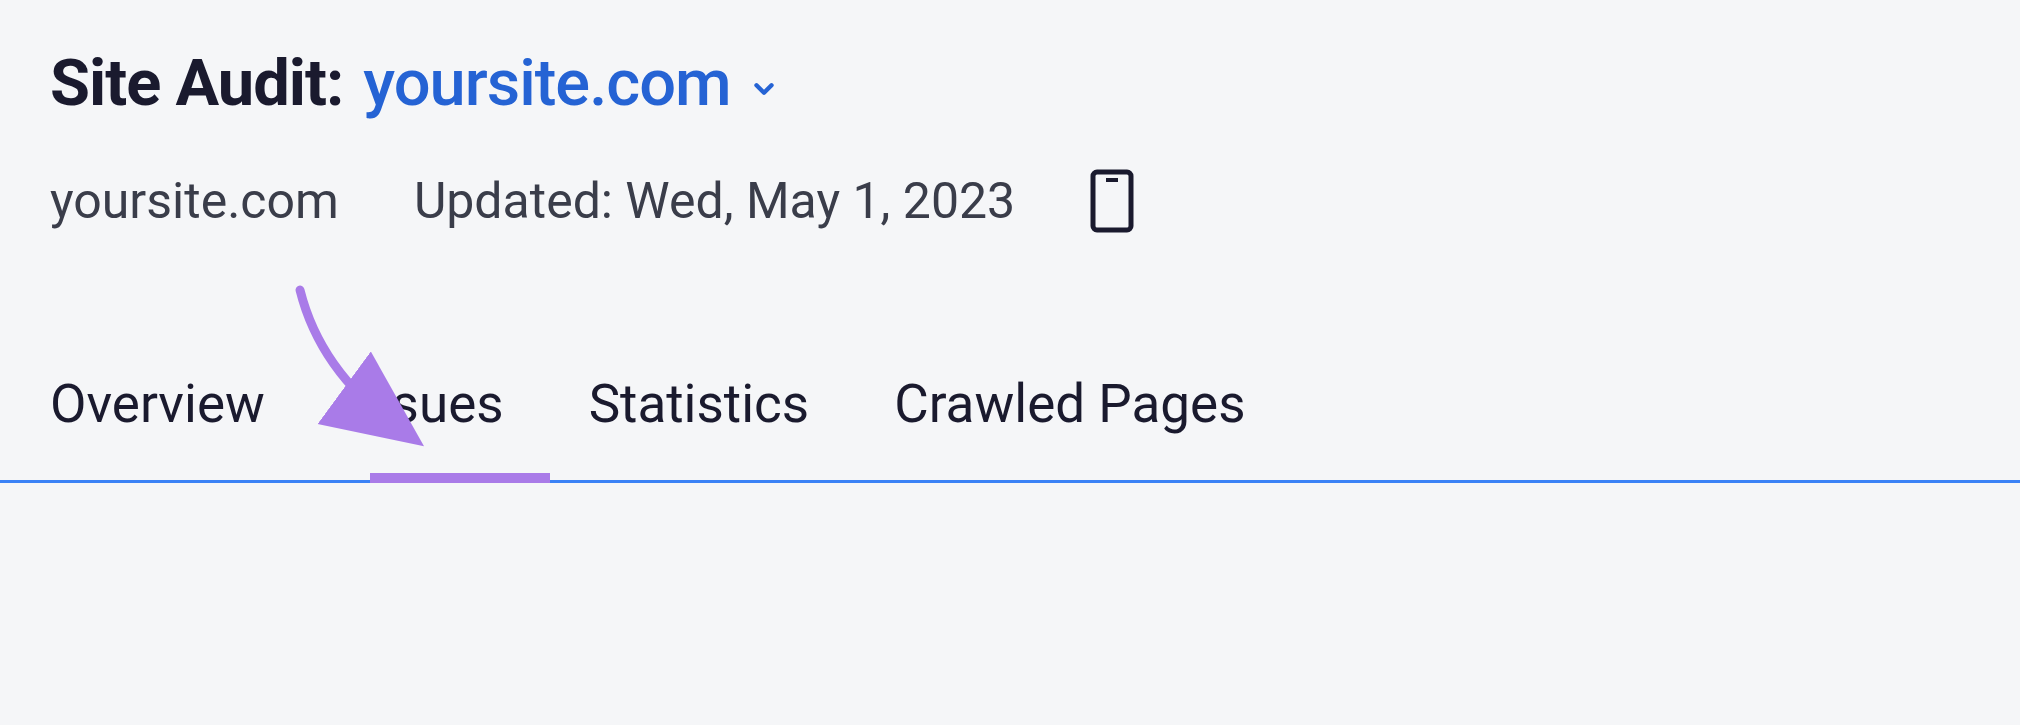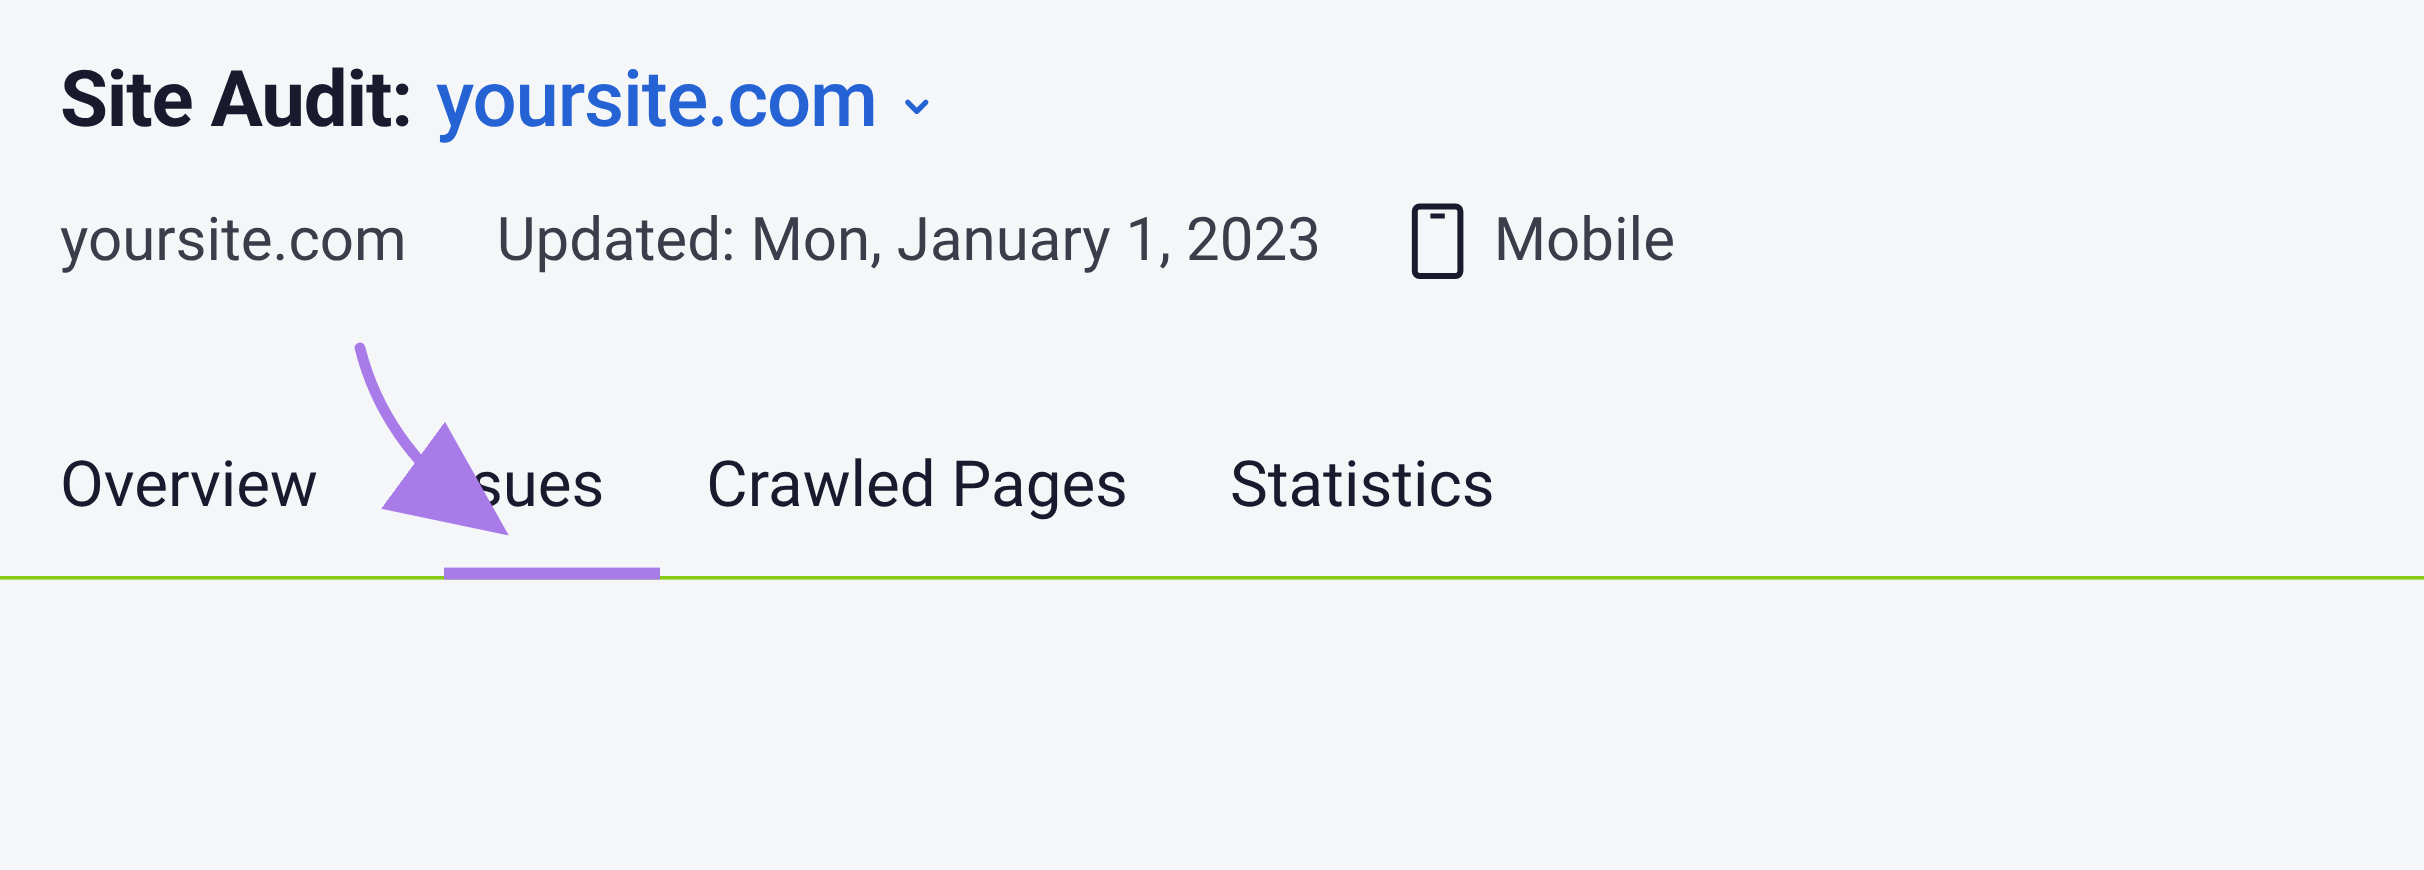--- a/index.html
+++ b/index.html
@@ -68,21 +68,21 @@
     }
     .mobile-icon {
       width: 44px;
       height: 64px;
     }
     .tabs-row {
       display: flex;
       align-items: center;
       gap: 85px;
       padding: 0 50px;
-      border-bottom: 3px solid #84cc16;
+      border-bottom: 3px solid #3b82f6;
       position: relative;
     }
     .tab {
       font-size: 53px;
       color: #1a1a2e;
       font-weight: 400;
       padding-bottom: 45px;
       cursor: pointer;
       position: relative;
     }
@@ -112,38 +112,37 @@
       <span class="chevron-down">
         <svg viewBox="0 0 24 24" width="30" height="30" fill="none" stroke="#2563d4" stroke-width="3.5" stroke-linecap="round" stroke-linejoin="round">
           <polyline points="6 9 12 15 18 9"></polyline>
         </svg>
       </span>
     </div>
   </div>
 
   <div class="meta-row">
     <span class="meta-domain">yoursite.com</span>
-    <span class="meta-updated">Updated: Mon, January 1, 2023</span>
+    <span class="meta-updated">Updated: Wed, May 1, 2023</span>
     <div class="device-group">
       <span class="mobile-icon">
         <svg viewBox="0 0 44 64" width="44" height="64" fill="none" stroke="#1a1a2e" stroke-width="5">
           <rect x="3" y="3" width="38" height="58" rx="4" ry="4"></rect>
           <line x1="16" y1="11" x2="28" y2="11" stroke-width="4"></line>
         </svg>
       </span>
-      <span>Mobile</span>
     </div>
   </div>
 </div>
 
 <div class="tabs-row">
   <span class="tab">Overview</span>
   <span class="tab">Issues</span>
+  <span class="tab">Statistics</span>
   <span class="tab">Crawled Pages</span>
-  <span class="tab">Statistics</span>
   <div class="tab-active-underline"></div>
 </div>
 
 <svg class="annotation-arrow" width="160" height="170" viewBox="0 0 160 170">
   <defs>
     <marker id="arrowhead" markerWidth="12" markerHeight="12" refX="7" refY="5" orient="auto">
       <polygon points="0 0, 11 5, 0 10" fill="#a97be8"></polygon>
     </marker>
   </defs>
   <path d="M 20 10 Q 40 90, 115 145" stroke="#a97be8" stroke-width="9" fill="none" marker-end="url(#arrowhead)" stroke-linecap="round"></path>

